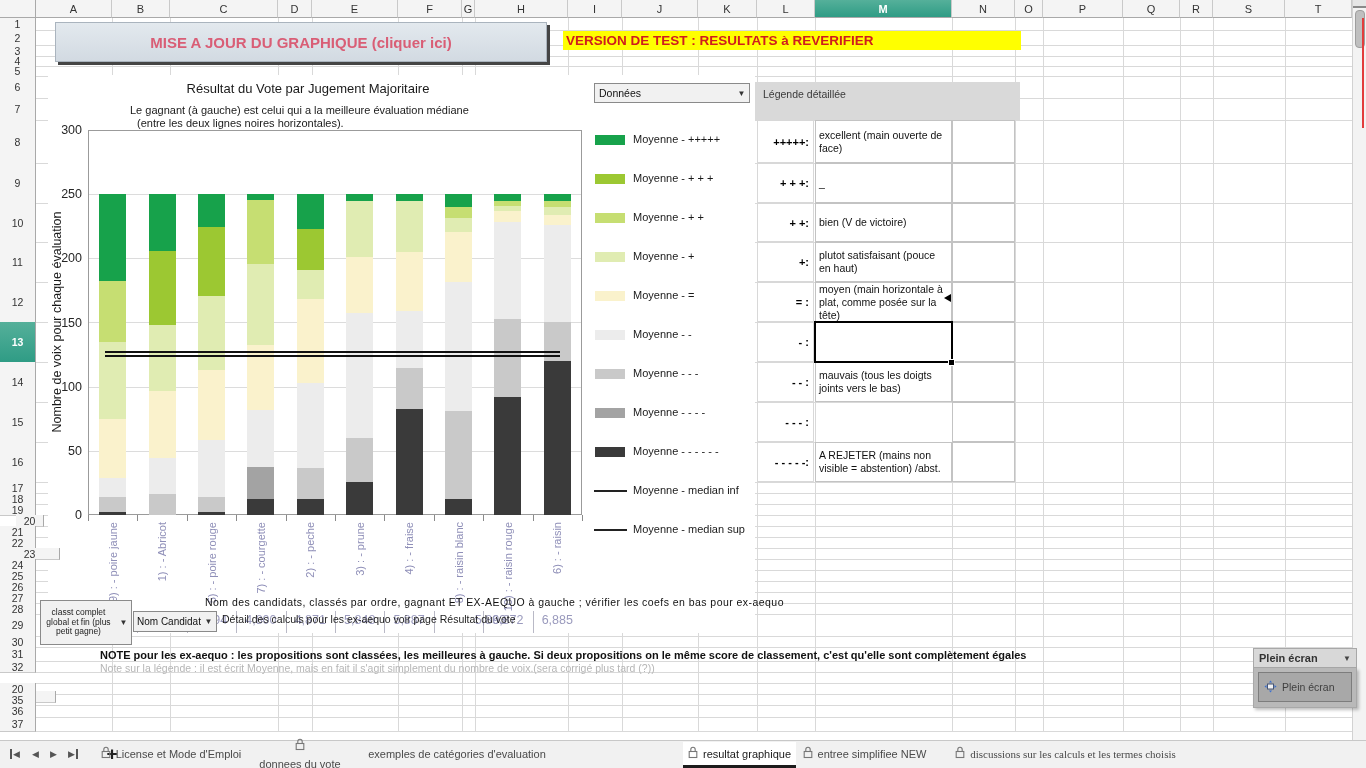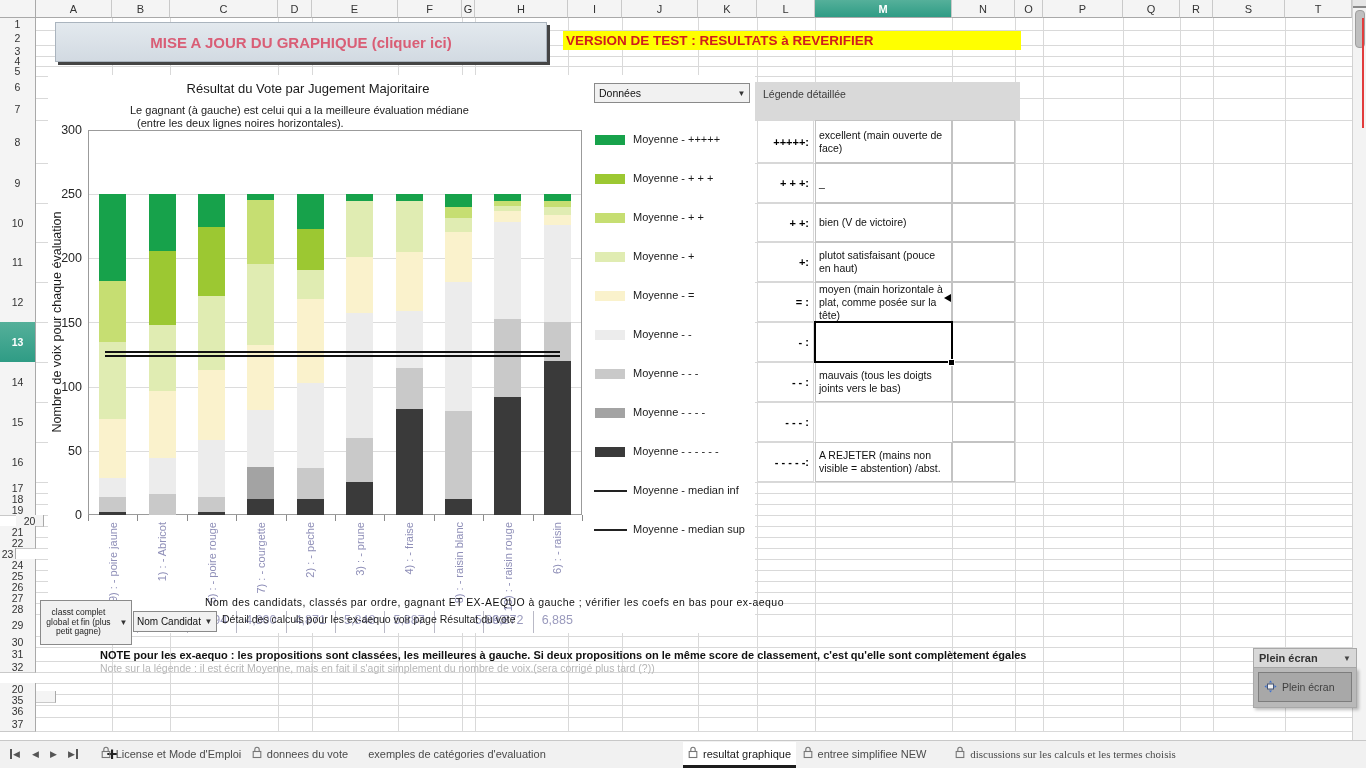--- a/index.html
+++ b/index.html
@@ -137,21 +137,21 @@
         <span class="navbarR">▶</span>
       </span>
     <div class="abs plusbtn" style="left:102px;top:2px;width:20px;height:22px;">+</div>
   <div class="abs tab" style="left: 100px; top: 1px; width: 142px; height: 23px;">
         <div class="locki"><svg width="10" height="13" viewBox="0 0 10 13">
             <rect x="1.2" y="5.5" width="7.6" height="6" fill="none" stroke="#777" stroke-width="1.1"></rect>
             <path d="M2.8 5.5 V3.4 A2.2 2.2 0 0 1 7.2 3.4 V5" fill="none" stroke="#777" stroke-width="1.1"></path>
           </svg></div>
         <div class="tablab">License et Mode d'Emploi</div>
       </div>
-      <div class="abs tab" style="left: 250px; top: 1px; width: 100px; height: 23px;">
+      <div class="abs tab" style="left: 250px; top: 1px; width: 100px; height: 23px; flex-direction: column;">
         <div class="locki"><svg width="10" height="13" viewBox="0 0 10 13">
             <rect x="1.2" y="5.5" width="7.6" height="6" fill="none" stroke="#777" stroke-width="1.1"></rect>
             <path d="M2.8 5.5 V3.4 A2.2 2.2 0 0 1 7.2 3.4 V5" fill="none" stroke="#777" stroke-width="1.1"></path>
           </svg></div>
         <div class="tablab">donnees du vote</div>
       </div>
       <div class="abs tab" style="left: 352px; top: 1px; width: 210px; height: 23px;">
         <div class="tablab">exemples de catégories d'evaluation</div>
       </div>
       <div class="abs tab active" style="left: 683px; top: 1px; width: 113px; height: 23px;">
@@ -272,21 +272,21 @@
     <div class="abs rowhdr selhdr" style="left: 0px; top: 322px; width: 36px; height: 41px; z-index: 5;">13</div>
     <div class="abs rowhdr" style="left: 0px; top: 362px; width: 36px; height: 41px; z-index: 5;">14</div>
     <div class="abs rowhdr" style="left: 0px; top: 402px; width: 36px; height: 41px; z-index: 5;">15</div>
     <div class="abs rowhdr" style="left: 0px; top: 442px; width: 36px; height: 41px; z-index: 5;">16</div>
     <div class="abs rowhdr" style="left: 0px; top: 482px; width: 36px; height: 12px; z-index: 5;">17</div>
     <div class="abs rowhdr" style="left: 0px; top: 493px; width: 36px; height: 12px; z-index: 5;">18</div>
     <div class="abs rowhdr" style="left: 0px; top: 504px; width: 36px; height: 12px; z-index: 5;">19</div>
     <div class="abs rowhdr" style="left: 16px; top: 515px; width: 28px; height: 12px; z-index: 5;">20</div>
     <div class="abs rowhdr" style="left: 0px; top: 526px; width: 36px; height: 12px; z-index: 5;">21</div>
     <div class="abs rowhdr" style="left: 0px; top: 537px; width: 36px; height: 12px; z-index: 5;">22</div>
-    <div class="abs rowhdr" style="left: 0px; top: 548px; width: 16px; height: 12px; z-index: 5;">23</div>
+    <div class="abs rowhdr" style="left: 0px; top: 548px; width: 60px; height: 12px; z-index: 5;">23</div>
     <div class="abs rowhdr" style="left: 0px; top: 559px; width: 36px; height: 12px; z-index: 5;">24</div>
     <div class="abs rowhdr" style="left: 0px; top: 570px; width: 36px; height: 12px; z-index: 5;">25</div>
     <div class="abs rowhdr" style="left: 0px; top: 581px; width: 36px; height: 12px; z-index: 5;">26</div>
     <div class="abs rowhdr" style="left: 0px; top: 592px; width: 36px; height: 12px; z-index: 5;">27</div>
     <div class="abs rowhdr" style="left: 0px; top: 603px; width: 36px; height: 12px; z-index: 5;">28</div>
     <div class="abs rowhdr" style="left: 0px; top: 614px; width: 36px; height: 23px; z-index: 5;">29</div>
     <div class="abs rowhdr" style="left: 0px; top: 636px; width: 36px; height: 12px; z-index: 5;">30</div>
     <div class="abs rowhdr" style="left: 0px; top: 647px; width: 36px; height: 15px; z-index: 5;">31</div>
     <div class="abs rowhdr" style="left: 0px; top: 661px; width: 36px; height: 12px; z-index: 5;">32</div>
     <div class="abs rowhdr" style="left: 0px; top: 691px; width: 56px; height: 12px; z-index: 5;">33</div>

